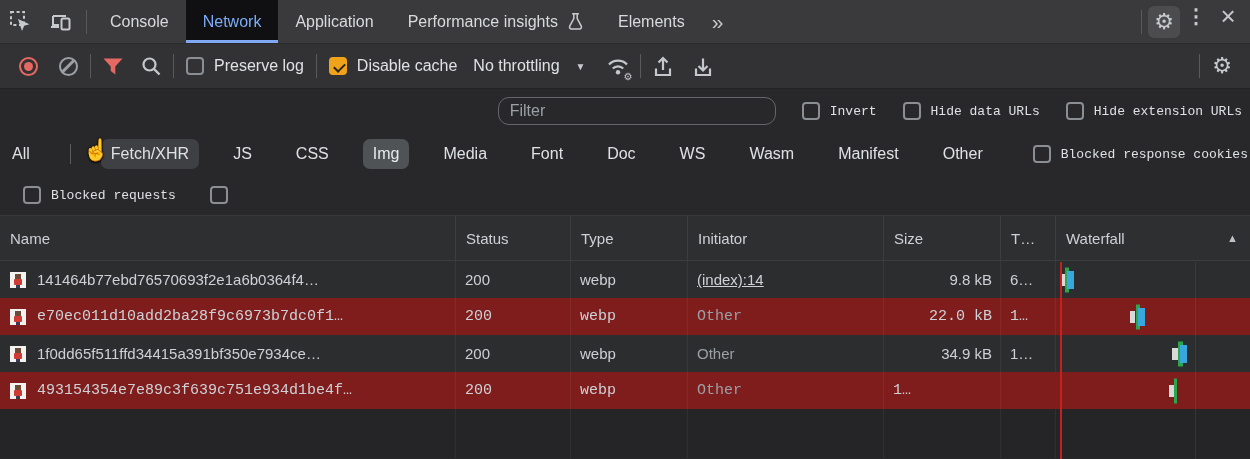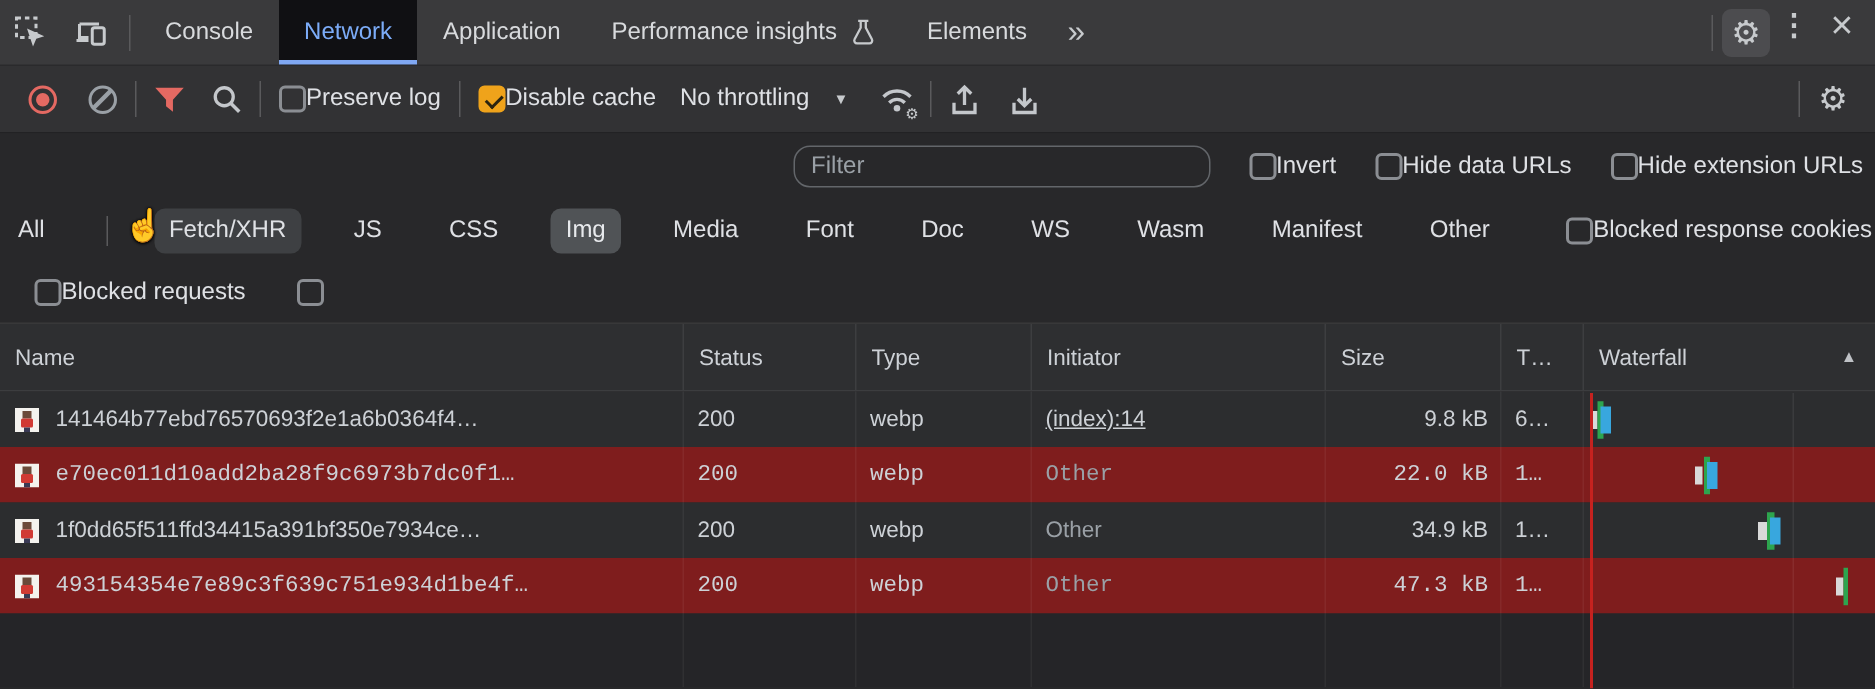--- a/index.html
+++ b/index.html
@@ -24,39 +24,39 @@
   .close-x { font-size:26px; }
 
   
   .toolbar { height:45px; background:#323234; display:flex; align-items:center; padding:0 12px; border-bottom:1px solid #222224; }
   .tool { display:flex; align-items:center; justify-content:center; width:32px; height:32px; cursor:pointer; }
   .rec-outer { width:19px; height:19px; border:2.5px solid #e46962; border-radius:50%; display:flex; align-items:center; justify-content:center; }
   .rec-inner { width:9px; height:9px; background:#e46962; border-radius:50%; }
   .block-circle { width:19px; height:19px; border:2.5px solid #9aa0a6; border-radius:50%; position:relative; }
   .block-circle::after { content:""; position:absolute; left:50%; top:-1px; width:2.5px; height:16px; background:#9aa0a6; transform:translateX(-50%) rotate(45deg); }
   .tbar-label { font-size:16px; color:#dfe1e5; white-space:nowrap; }
-  .check-item { display:flex; align-items:center; cursor:pointer; }
+  .check-item { display:flex; align-items:center; gap:10px; cursor:pointer; }
   .checkbox { width:18px; height:18px; border:2px solid #8b8e93; border-radius:4px; flex:0 0 auto; position:relative; background:transparent; }
   .checkbox.checked { background:#efa31b; border-color:#efa31b; }
   .checkbox.checked::after { content:""; position:absolute; left:3px; top:4px; width:9px; height:5px; border-left:2.5px solid #2b2410; border-bottom:2.5px solid #2b2410; transform:rotate(-45deg); }
   .caret { font-size:10px; color:#c7cacd; }
   .wifi-wrap { position:relative; }
   .wifi-gear { position:absolute; right:1px; bottom:0; font-size:10px; color:#c7cacd; line-height:1; }
 
   
   .filterrow { height:44px; background:#28282a; display:flex; align-items:center; padding:0 8px; gap:26px;justify-content:flex-end; }
   .filter-input { width:278px; height:28px; background:#28282a; border:1px solid #63666a; border-radius:11px; color:#dfe1e5; font-size:16px; padding:0 11px; outline:none; }
   .filter-input::placeholder { color:#9aa0a6; }
   .chipsrow { height:42px; background:#28282a; display:flex; align-items:center; padding:0 2px;justify-content:space-between; }
   .chip { font-size:16px; color:#dfe1e5; padding:6px 10px; border-radius:7px; cursor:pointer; white-space:nowrap; }
   .chip.hovered { background:#3e4043; }
   .chip.selected { background:#505356; color:#e8eaed; }
   .chipdiv { width:1px; height:20px; background:#5a5a5c; margin:0 6px; }
   .blockedrow { height:40px; background:#28282a; display:flex; align-items:center; padding:0 23px; gap:34px; }
-  .cb-label { font-size:16px; color:#dfe1e5; }
+  .cb-label { font-size:13px; color:#dfe1e5;font-family:Liberation Mono, monospace; }
 
   
   .grid { display:grid; grid-template-columns:455px 115px 117px 196px 117px 55px 195px; }
   .thead { height:46px; background:#2e2f31; border-top:1px solid #383839; border-bottom:1px solid #3c3d3f; }
   .th { display:flex; align-items:center; font-size:15px; color:#cdd1d6; padding-left:10px; border-left:1px solid #3d3e40; overflow:hidden; }
   .th:first-child { border-left:none; }
   .th.right-pad { justify-content:space-between; padding-right:12px; }
   .sort-arrow { font-size:11px; color:#bfc2c6; }
   .row { height:37px; font-size:15px; color:#cdd1d6; }
   .row.odd { background:#2c2d2f; }
@@ -388,23 +388,20 @@
       </div>
       <div class="td">
         <span class="st">200</span>
       </div>
       <div class="td">
         <span class="ty">webp</span>
       </div>
       <div class="td muted">
         <span>Other</span>
       </div>
-      <div class="td size">
-        <span class="sz">47.3 kB</span>
-      </div>
       <div class="td">
         <span class="tm">1…</span>
       </div>
       <div class="wf-cell">
         <div class="wfbar stalled" style="left: 168px; width: 5px;"></div>
         <div class="wfbar waiting" style="left: 173px; width: 3px;"></div>
       </div>
     </div>
   </div>
 

